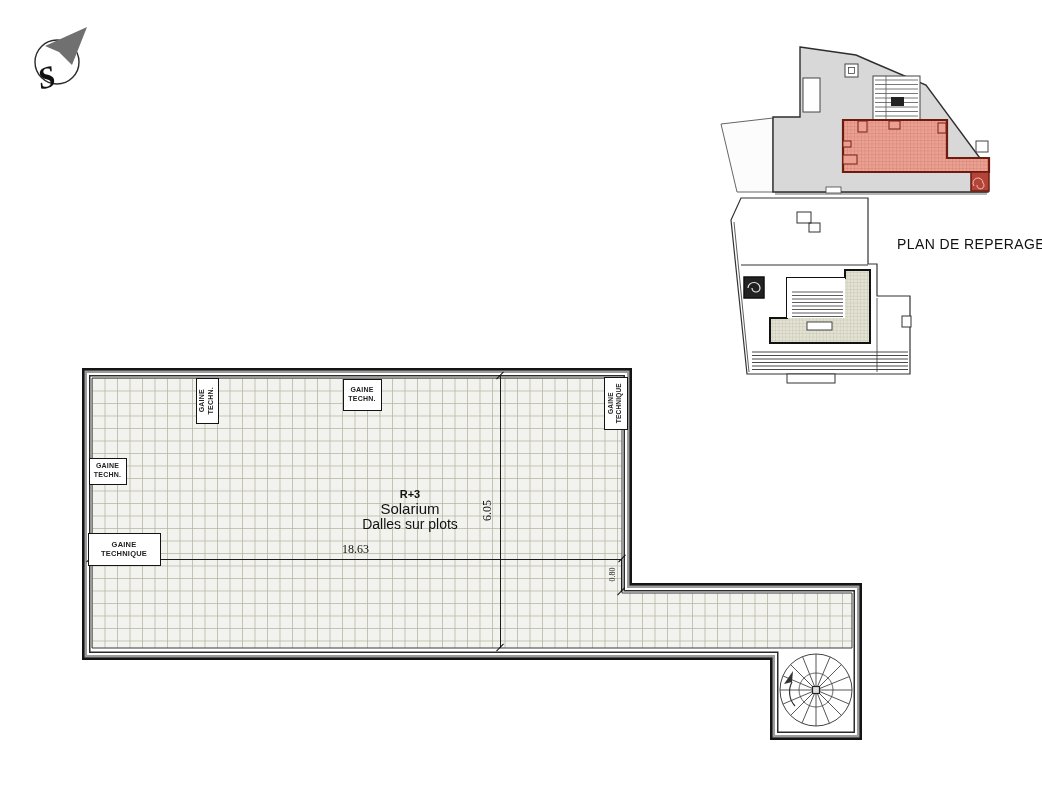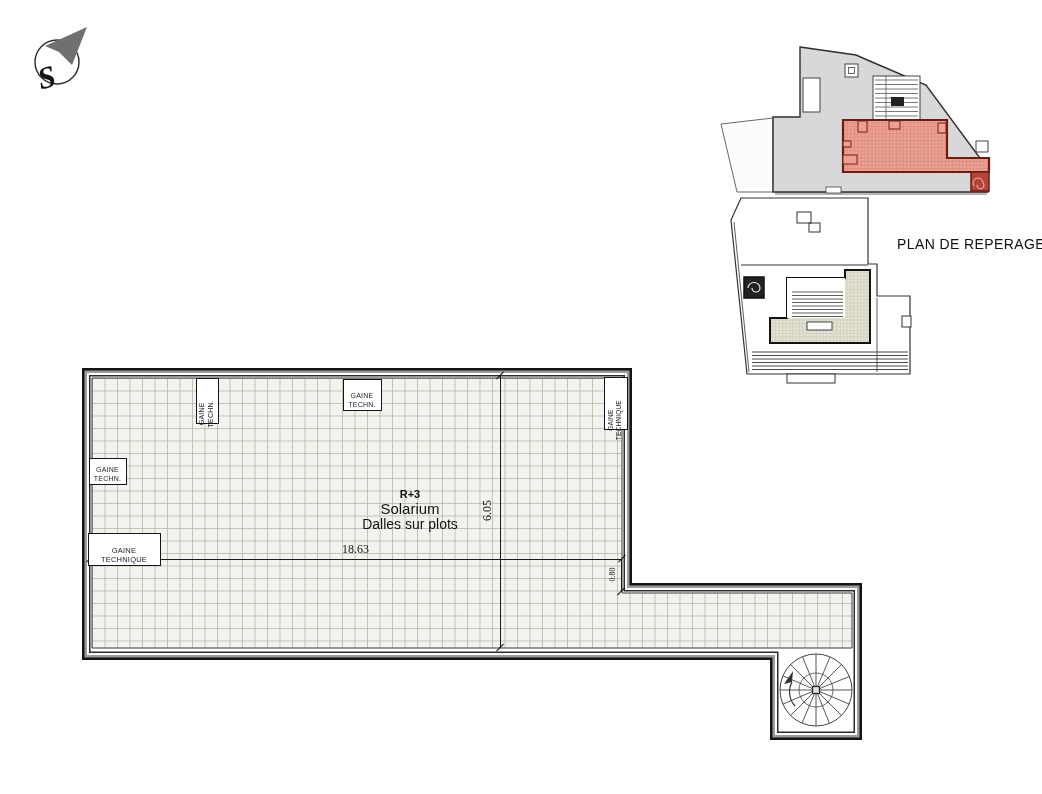--- a/index.html
+++ b/index.html
@@ -12,23 +12,23 @@
   .dim-hline{position:absolute;border-top:1px solid #1c1c1c;z-index:2;}
   .tick{position:absolute;width:10px;height:0;border-top:1.4px solid #111;
         transform:rotate(-45deg);z-index:3;}
 
   .dim-text{position:absolute;font-family:"Liberation Serif",serif;font-size:12px;
             color:#111;z-index:3;white-space:nowrap;}
   .dim-text.vert{transform:rotate(-90deg);}
   .dim-text.tiny{font-size:8px;}
 
   .gaine-box{position:absolute;background:#fff;border:1.2px solid #141414;
-             display:flex;align-items:flex-end;justify-content:center;text-align:center;
+             display:flex;align-items:center;justify-content:center;text-align:center;
              font-size:7px;line-height:1.25;letter-spacing:.2px;white-space:pre-line;
-             z-index:4;color:#222;}
+             z-index:4;color:#222;font-weight:bold;}
   .gaine-box.large{font-size:7.5px;}
   .gaine-box.vertical span{display:block;transform:rotate(-90deg);white-space:pre;
                            text-align:center;line-height:1.25;}
 
   .room-label{position:absolute;left:330px;top:488px;width:160px;text-align:center;z-index:3;}
   .room-level{font-weight:bold;font-size:11px;line-height:1.1;}
   .room-name{font-weight:normal;font-size:15px;line-height:1.15;}
   .room-sub{font-size:14px;line-height:1.1;}
 
   .map-title{position:absolute;left:897px;top:236px;font-size:14px;letter-spacing:.4px;

